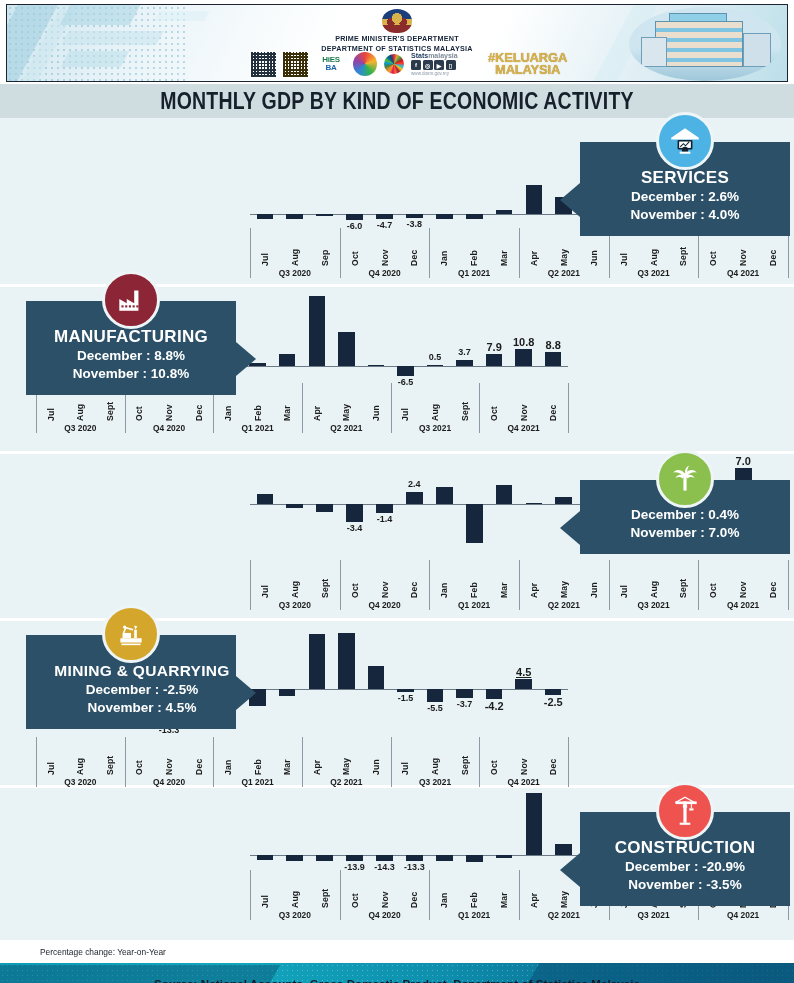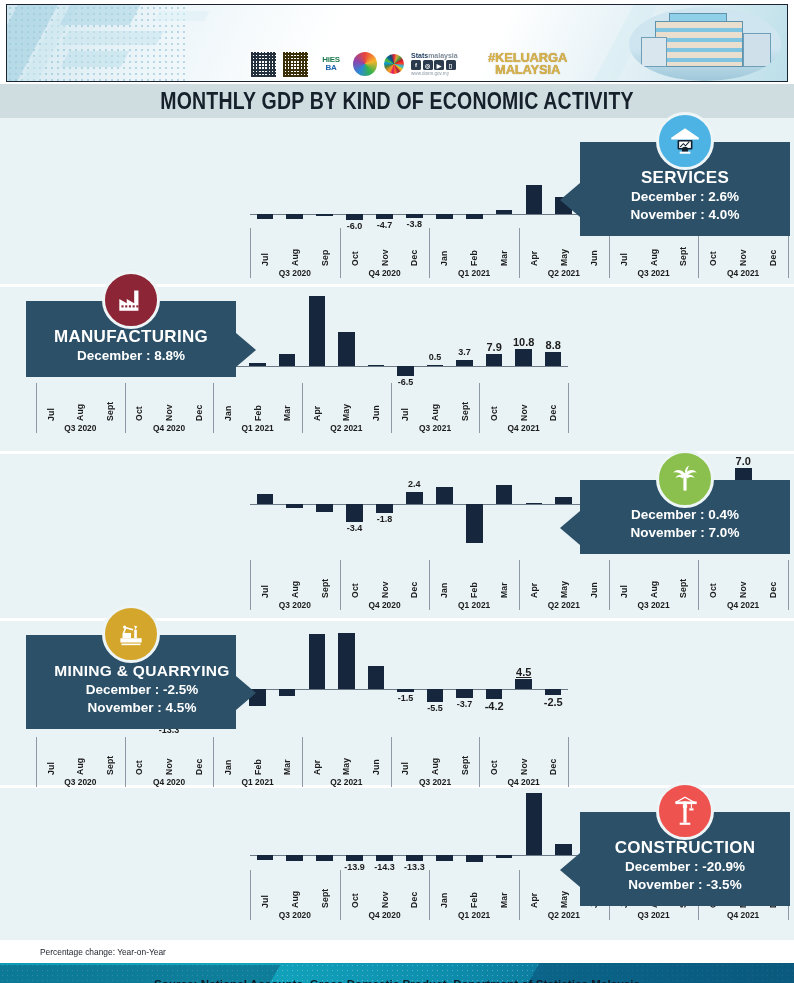--- a/index.html
+++ b/index.html
@@ -217,20 +217,25 @@
     <div class="banner-stripes">
       <i style="left:-10px;top:0;width:40px;height:78px;background:#9fcede;"></i>
       <i style="left:34px;top:0;width:16px;height:78px;background:#cde7ef;"></i>
       <i style="left:58px;top:0;width:70px;height:20px;background:#a9d6e4;"></i>
       <i style="left:58px;top:26px;width:95px;height:14px;background:#c7e4ed;"></i>
       <i style="left:58px;top:46px;width:60px;height:16px;background:#bcdfe9;"></i>
       <i style="left:150px;top:6px;width:50px;height:10px;background:#dcf0f6;"></i>
       <i style="right:150px;top:0;width:24px;height:78px;background:#d9eef4;opacity:.6;"></i>
     </div>
 
+    <div class="banner-center">
+      <div class="crest"></div>
+      <div class="org1">PRIME MINISTER'S DEPARTMENT</div>
+      <div class="org2">DEPARTMENT OF STATISTICS MALAYSIA</div>
+    </div>
 
     <div class="logos">
       <div class="qr"></div>
       <div class="qr b"></div>
       <div class="hiesba">
         <span>HiES</span>
         <span>BA</span>
       </div>
       <div class="ico-round"></div>
       <div class="sdg"></div>
@@ -424,33 +429,34 @@
                 <rect x="21" y="42" width="4" height="4"></rect>
                 <rect x="28" y="42" width="4" height="4"></rect>
                 <rect x="35" y="42" width="4" height="4"></rect>
                 <rect x="42" y="42" width="4" height="4"></rect>
               </g>
             </svg>
           </div>
           <div class="arrow" style="border-right-color: transparent; border-left-color: rgb(43, 80, 104);"></div>
           <div class="name ">MANUFACTURING</div>
           <div class="row">December : 8.8%</div>
+          <div class="row">November : 10.8%</div>
         </div>
       </div>
       <div class="section sec-h3">
         <div class="chart right">
           <div class="plot" style="top: 0px; height: 106px;">
             <div class="zeroline" style="top: 50px;"></div>
             <div class="bar" title="Jul 2020: 2" style="width: 3.11111%; left: 1.22222%; background: rgb(22, 38, 60); top: 39.6px; height: 10.4px;"></div>
             <div class="bar" title="Aug 2020: -0.7" style="width: 3.11111%; left: 6.77778%; background: rgb(22, 38, 60); top: 50px; height: 3.64px;"></div>
             <div class="bar" title="Sept 2020: -1.6" style="width: 3.11111%; left: 12.3333%; background: rgb(22, 38, 60); top: 50px; height: 8.32px;"></div>
             <div class="bar" title="Oct 2020: -3.4" style="width: 3.11111%; left: 17.8889%; background: rgb(22, 38, 60); top: 50px; height: 17.68px;"></div>
             <div class="blab" style="left: 19.4444%; top: 68.68px;">-3.4</div>
             <div class="bar" title="Nov 2020: -1.8" style="width: 3.11111%; left: 23.4444%; background: rgb(22, 38, 60); top: 50px; height: 9.36px;"></div>
-            <div class="blab" style="left: 25%; top: 60.36px;">-1.8</div>
+            <div class="blab" style="left: 25%; top: 60.36px;">-1.4</div>
             <div class="bar" title="Dec 2020: 2.4" style="width: 3.11111%; left: 29%; background: rgb(22, 38, 60); top: 37.52px; height: 12.48px;"></div>
             <div class="blab" style="left: 30.5556%; top: 24.52px;">2.4</div>
             <div class="bar" title="Jan 2021: 3.2" style="width: 3.11111%; left: 34.5556%; background: rgb(22, 38, 60); top: 33.36px; height: 16.64px;"></div>
             <div class="bar" title="Feb 2021: -7.5" style="width: 3.11111%; left: 40.1111%; background: rgb(22, 38, 60); top: 50px; height: 39px;"></div>
             <div class="bar" title="Mar 2021: 3.6" style="width: 3.11111%; left: 45.6667%; background: rgb(22, 38, 60); top: 31.28px; height: 18.72px;"></div>
             <div class="bar" title="Apr 2021: 0" style="width: 3.11111%; left: 51.2222%; background: rgb(22, 38, 60); top: 48.5px; height: 1.5px;"></div>
             <div class="bar" title="May 2021: 1.3" style="width: 3.11111%; left: 56.7778%; background: rgb(22, 38, 60); top: 43.24px; height: 6.76px;"></div>
             <div class="bar" title="Jun 2021: -5" style="width: 3.11111%; left: 62.3333%; background: rgb(22, 38, 60); top: 50px; height: 26px;"></div>
             <div class="blab" style="left: 63.8889%; top: 77px;">-5.0</div>
             <div class="bar" title="Jul 2021: -5" style="width: 3.11111%; left: 67.8889%; background: rgb(22, 38, 60); top: 50px; height: 26px;"></div>

